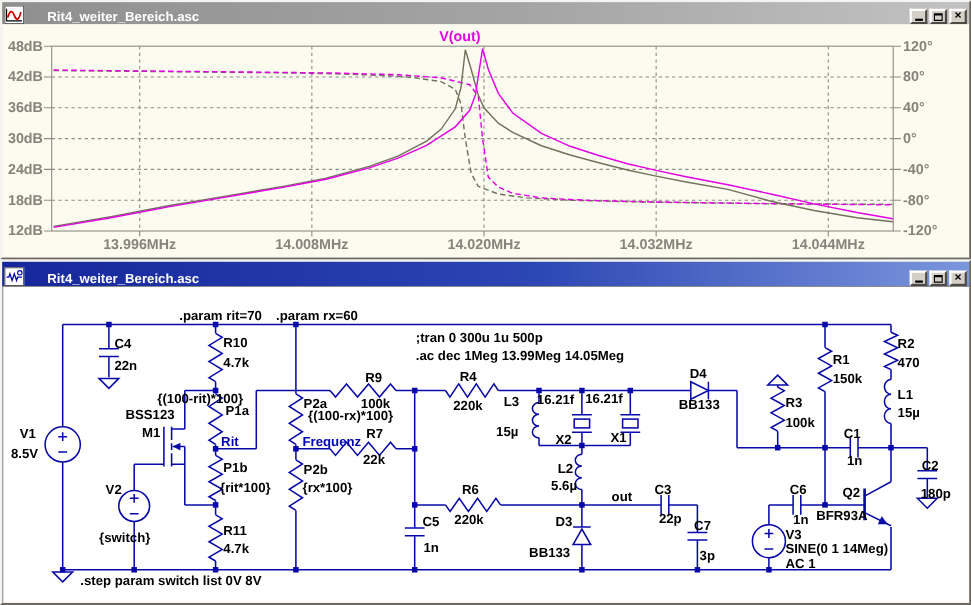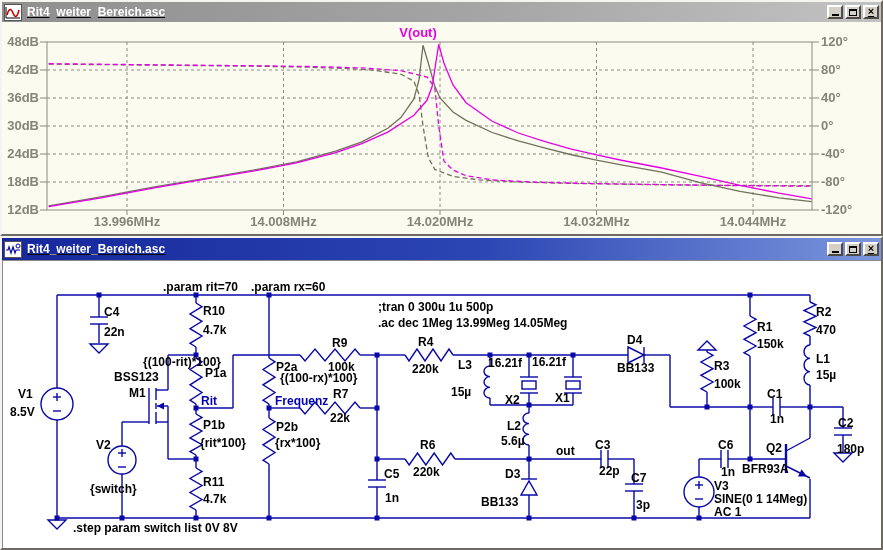--- a/index.html
+++ b/index.html
@@ -1,21 +1,21 @@
 <!DOCTYPE html>
 <html><head>
 <meta charset="utf-8">
 <style>
   html,body{margin:0;padding:0;width:883px;height:550px;overflow:hidden;background:#d4d0c8;
             font-family:"Liberation Sans",sans-serif;}
   .window{position:absolute;left:0;width:883px;box-sizing:border-box;
           border:2px solid;border-color:#f5f4f0 #6d6a63 #6d6a63 #f5f4f0;background:#d4d0c8;}
   #win-plot{top:0;height:236px;}
   #win-sch{top:236px;height:314px;}
-  .titlebar{display:flex;align-items:center;gap:5px;padding:0 2px;box-sizing:border-box;text-decoration:underline;}
+  .titlebar{display:flex;align-items:flex-end;gap:21px;padding:0 2px;box-sizing:border-box;}
   #win-plot .titlebar{height:20px;background:linear-gradient(90deg,#8f8f8f,#a5a5a5 55%,#c2c2c2);}
   #win-sch .titlebar{height:22px;background:linear-gradient(90deg,#16279b,#2c46b4 55%,#7b96dc);}
   .title-text{color:#ffffff;font-weight:bold;font-size:12px;flex:1;white-space:nowrap;overflow:hidden;}
   .tb-icon{width:16px;height:15px;background:#ffffff;border:1px solid #555;flex:0 0 auto;display:block;}
   .tb-buttons{display:flex;gap:2px;margin-left:auto;}
   .tb-btn{width:16px;height:14px;background:#d4d0c8;border:2px solid;
           border-color:#ffffff #4d4a45 #4d4a45 #ffffff;box-sizing:border-box;
           display:flex;align-items:flex-end;justify-content:center;cursor:default;}
   .g-min{width:7px;height:2px;background:#000;margin-bottom:1px;}
   .g-max{width:8px;height:7px;border:1px solid #000;border-top-width:2px;box-sizing:border-box;margin-bottom:1px;}

